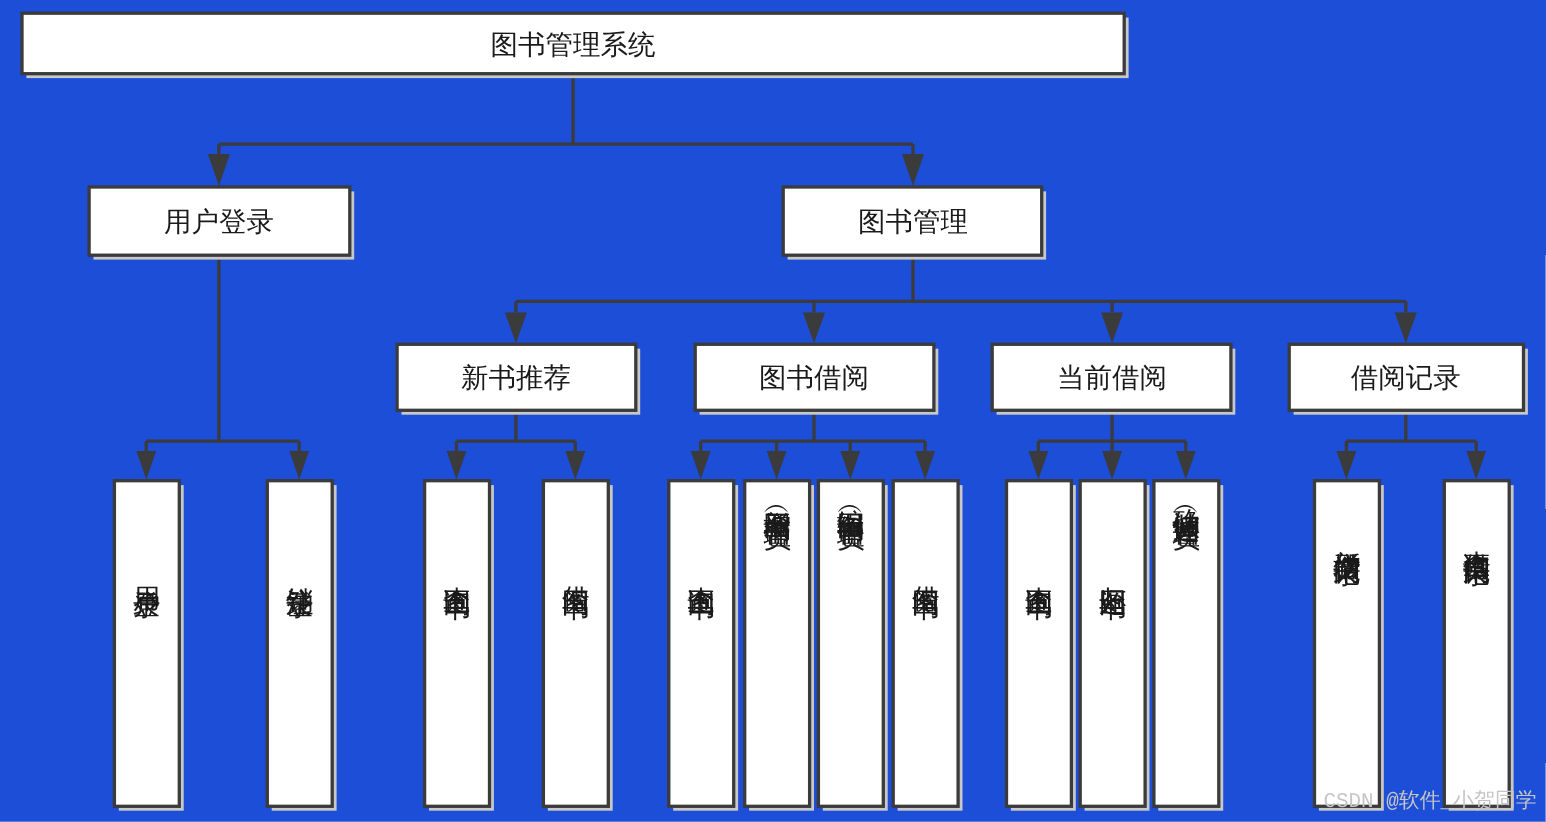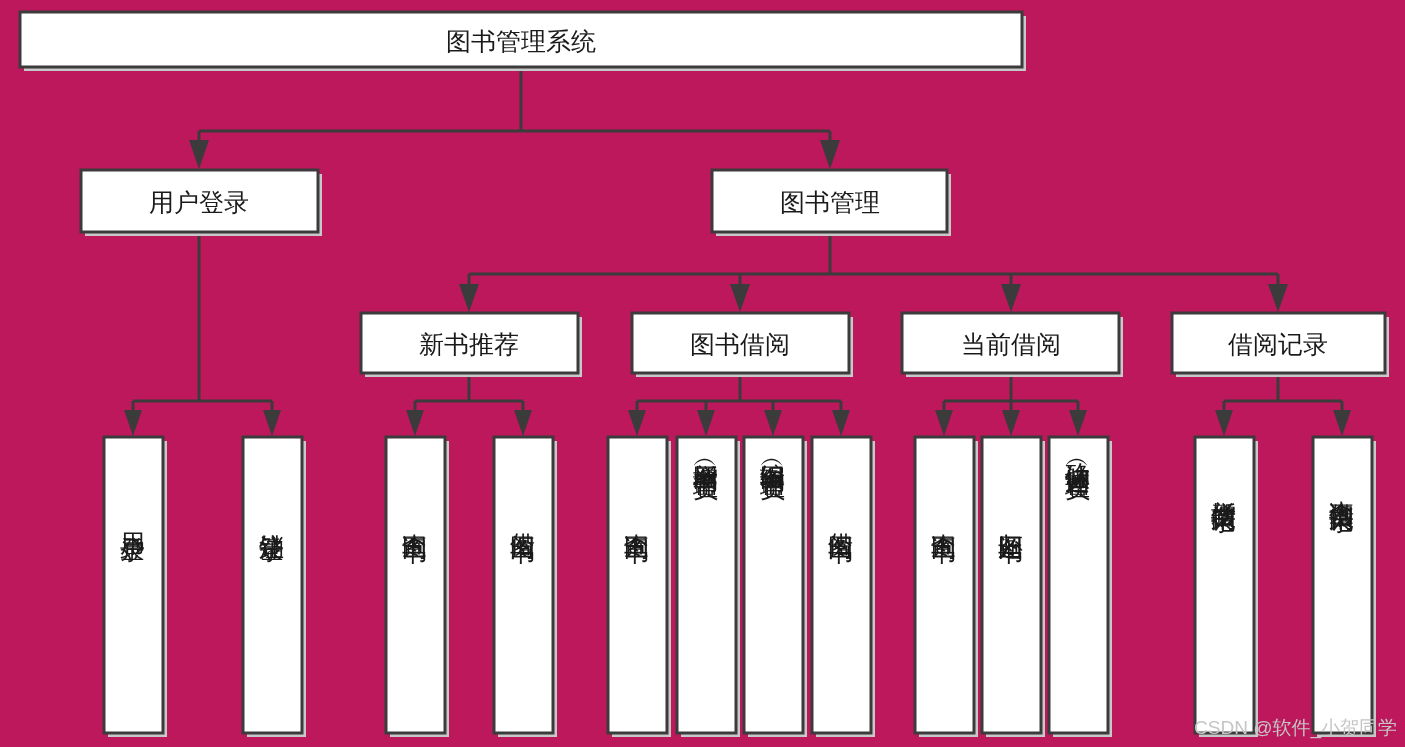--- a/index.html
+++ b/index.html
@@ -10,21 +10,21 @@
   body {
     width: 1405px;
     height: 747px;
     font-family: "Liberation Sans", "DejaVu Sans", sans-serif;
     overflow: hidden;
   }
   #diagram-root {
     position: relative;
     width: 1405px;
     height: 747px;
-    background: #be185d;
+    background: #1d4ed8;
     text-align: right;
   }
   svg#tree-svg {
     position: absolute;
     top: 0;
     left: 0;
     width: 1405px;
     height: 747px;
     display: block;
   }
@@ -60,21 +60,21 @@
     fill: #1a1a1a;
     writing-mode: vertical-rl;
     text-orientation: upright;
     text-anchor: start;
     letter-spacing: 2px;
   }
   .watermark-text {
     position: absolute;
     right: 8px;
     bottom: 6px;
-    font-family: Liberation Sans, sans-serif;
+    font-family: Liberation Mono, monospace;
     font-size: 19px;
     color: #c5c5c5;
     white-space: nowrap;
     pointer-events: none;
   }
 </style>
 </head>
 <body>
 
 <div id="diagram-root">

